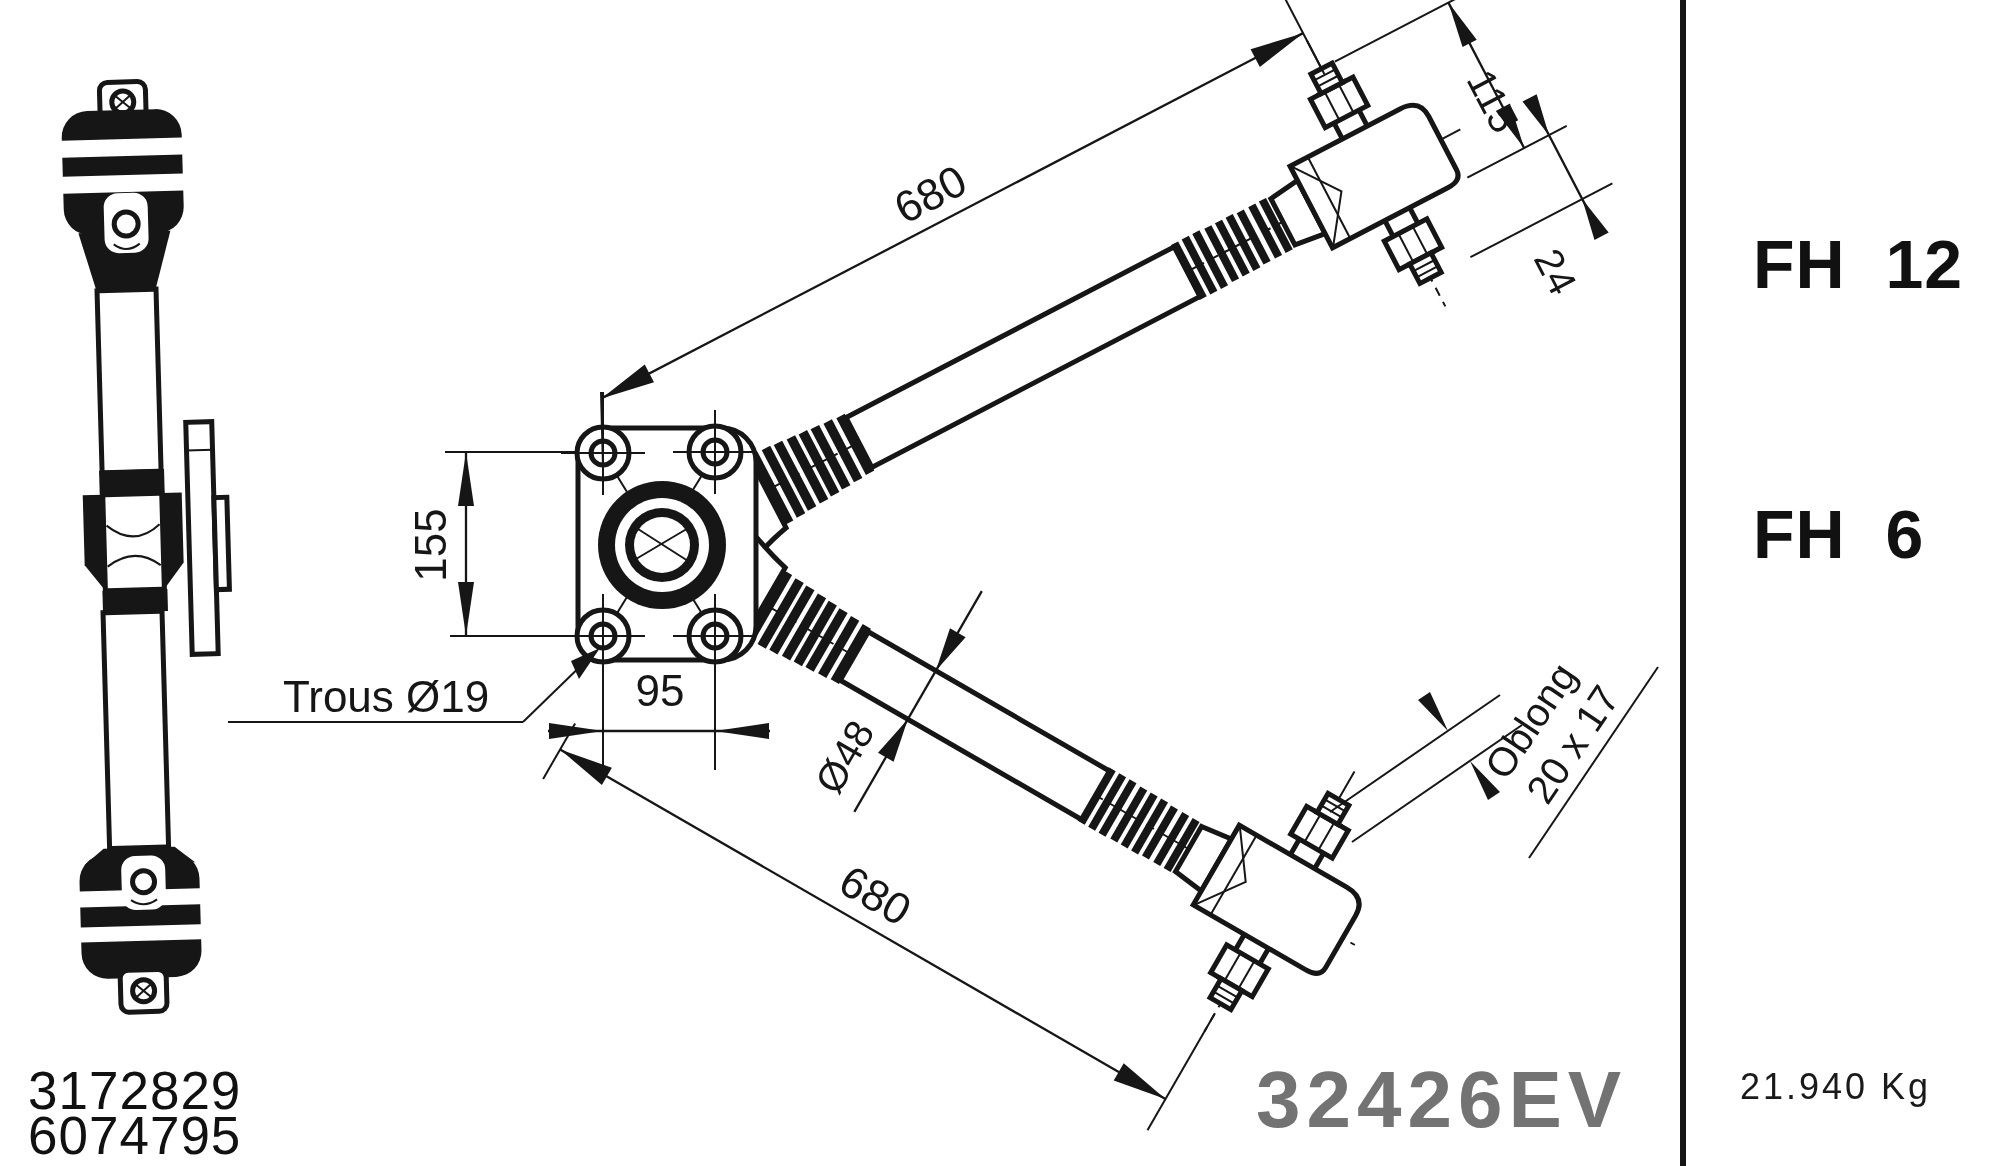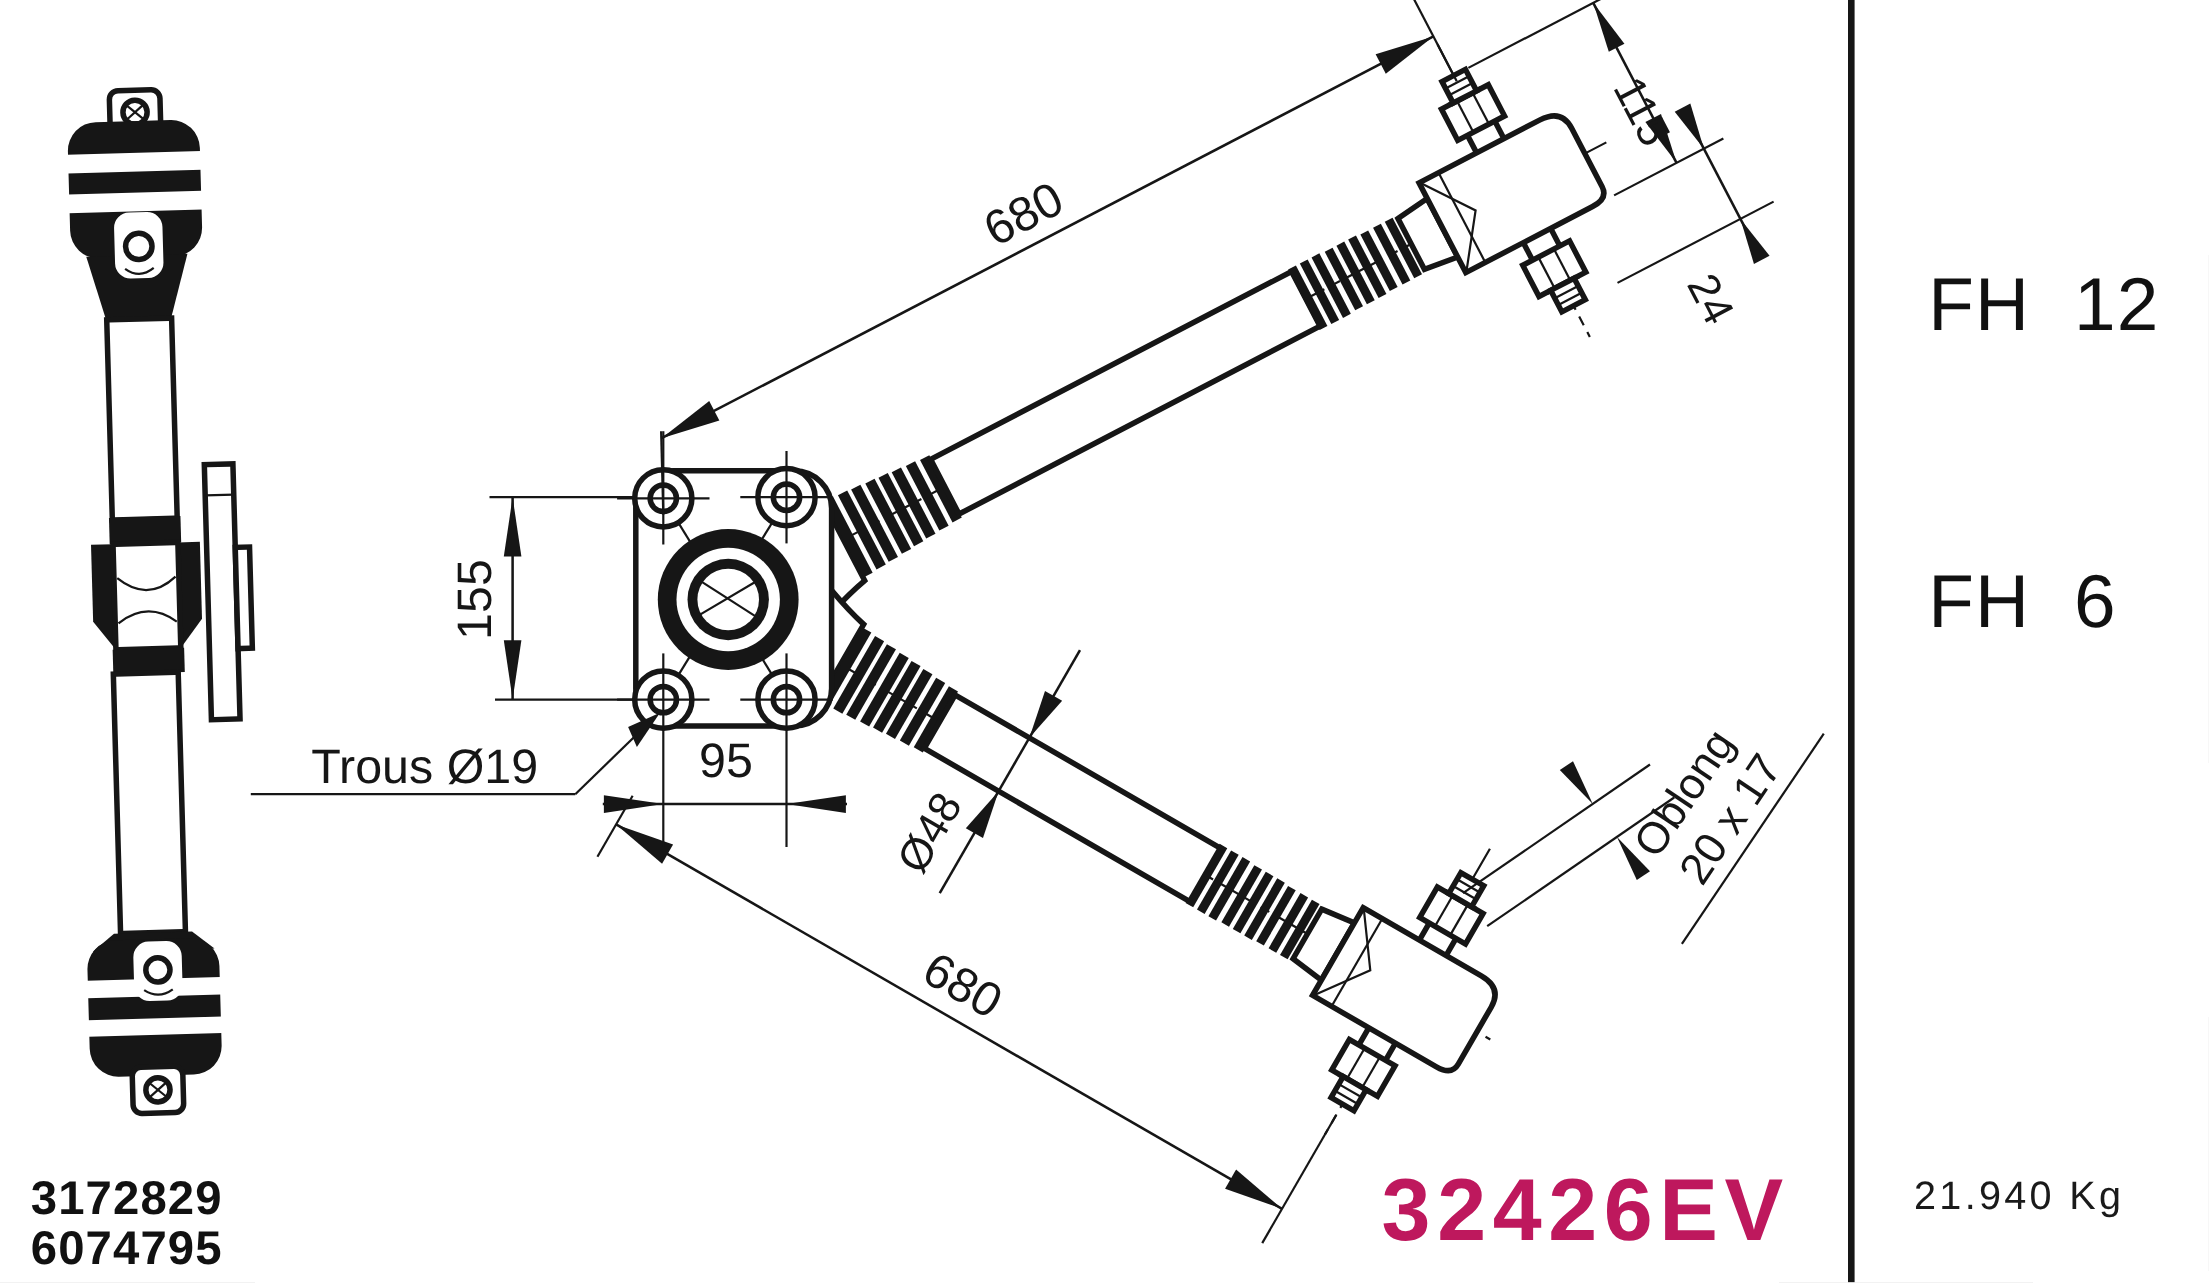--- a/index.html
+++ b/index.html
@@ -14,33 +14,33 @@
   .thin{stroke:#161616;stroke-width:2;fill:none;}
   .dim{stroke:#161616;stroke-width:2.3;fill:none;}
   .cl{stroke:#161616;stroke-width:2;fill:none;stroke-dasharray:36 7 9 7;}
   .bar9{stroke:#161616;stroke-width:9.5;}
   .bar8{stroke:#161616;stroke-width:8;}
   .arr{fill:#161616;stroke:none;}
   text.d{font-family:"Liberation Sans",sans-serif;font-size:44px;fill:#161616;}
   text.d40{font-family:"Liberation Sans",sans-serif;font-size:40px;fill:#161616;}
   
   .models{
-    position:absolute;left:1753px;top:52px;font-weight:400;font-size:68px;
+    position:absolute;left:1753px;top:39px;font-weight:700;font-size:68px;
     line-height:90px;letter-spacing:1px;white-space:pre;color:#111;
   }
   .weight{
     position:absolute;left:1740px;top:1066px;font-size:36px;font-weight:400;
     letter-spacing:3px;color:#1a1a1a;white-space:pre;
   }
   .refnum{
     position:absolute;left:1256px;top:1054px;font-weight:700;font-size:80px;
-    letter-spacing:6px;color:#be185d;
+    letter-spacing:6px;color:#737373;
   }
   .partnums{
-    position:absolute;left:28px;top:1068px;font-weight:700;font-size:43px;
+    position:absolute;left:28px;top:1068px;font-weight:400;font-size:53px;
     line-height:45px;letter-spacing:1px;color:#111;
   }
 </style>
 </head>
 <body>
 
 <div class="sheet">
 
   <svg width="2008" height="1166" viewBox="0 0 2008 1166">
 

